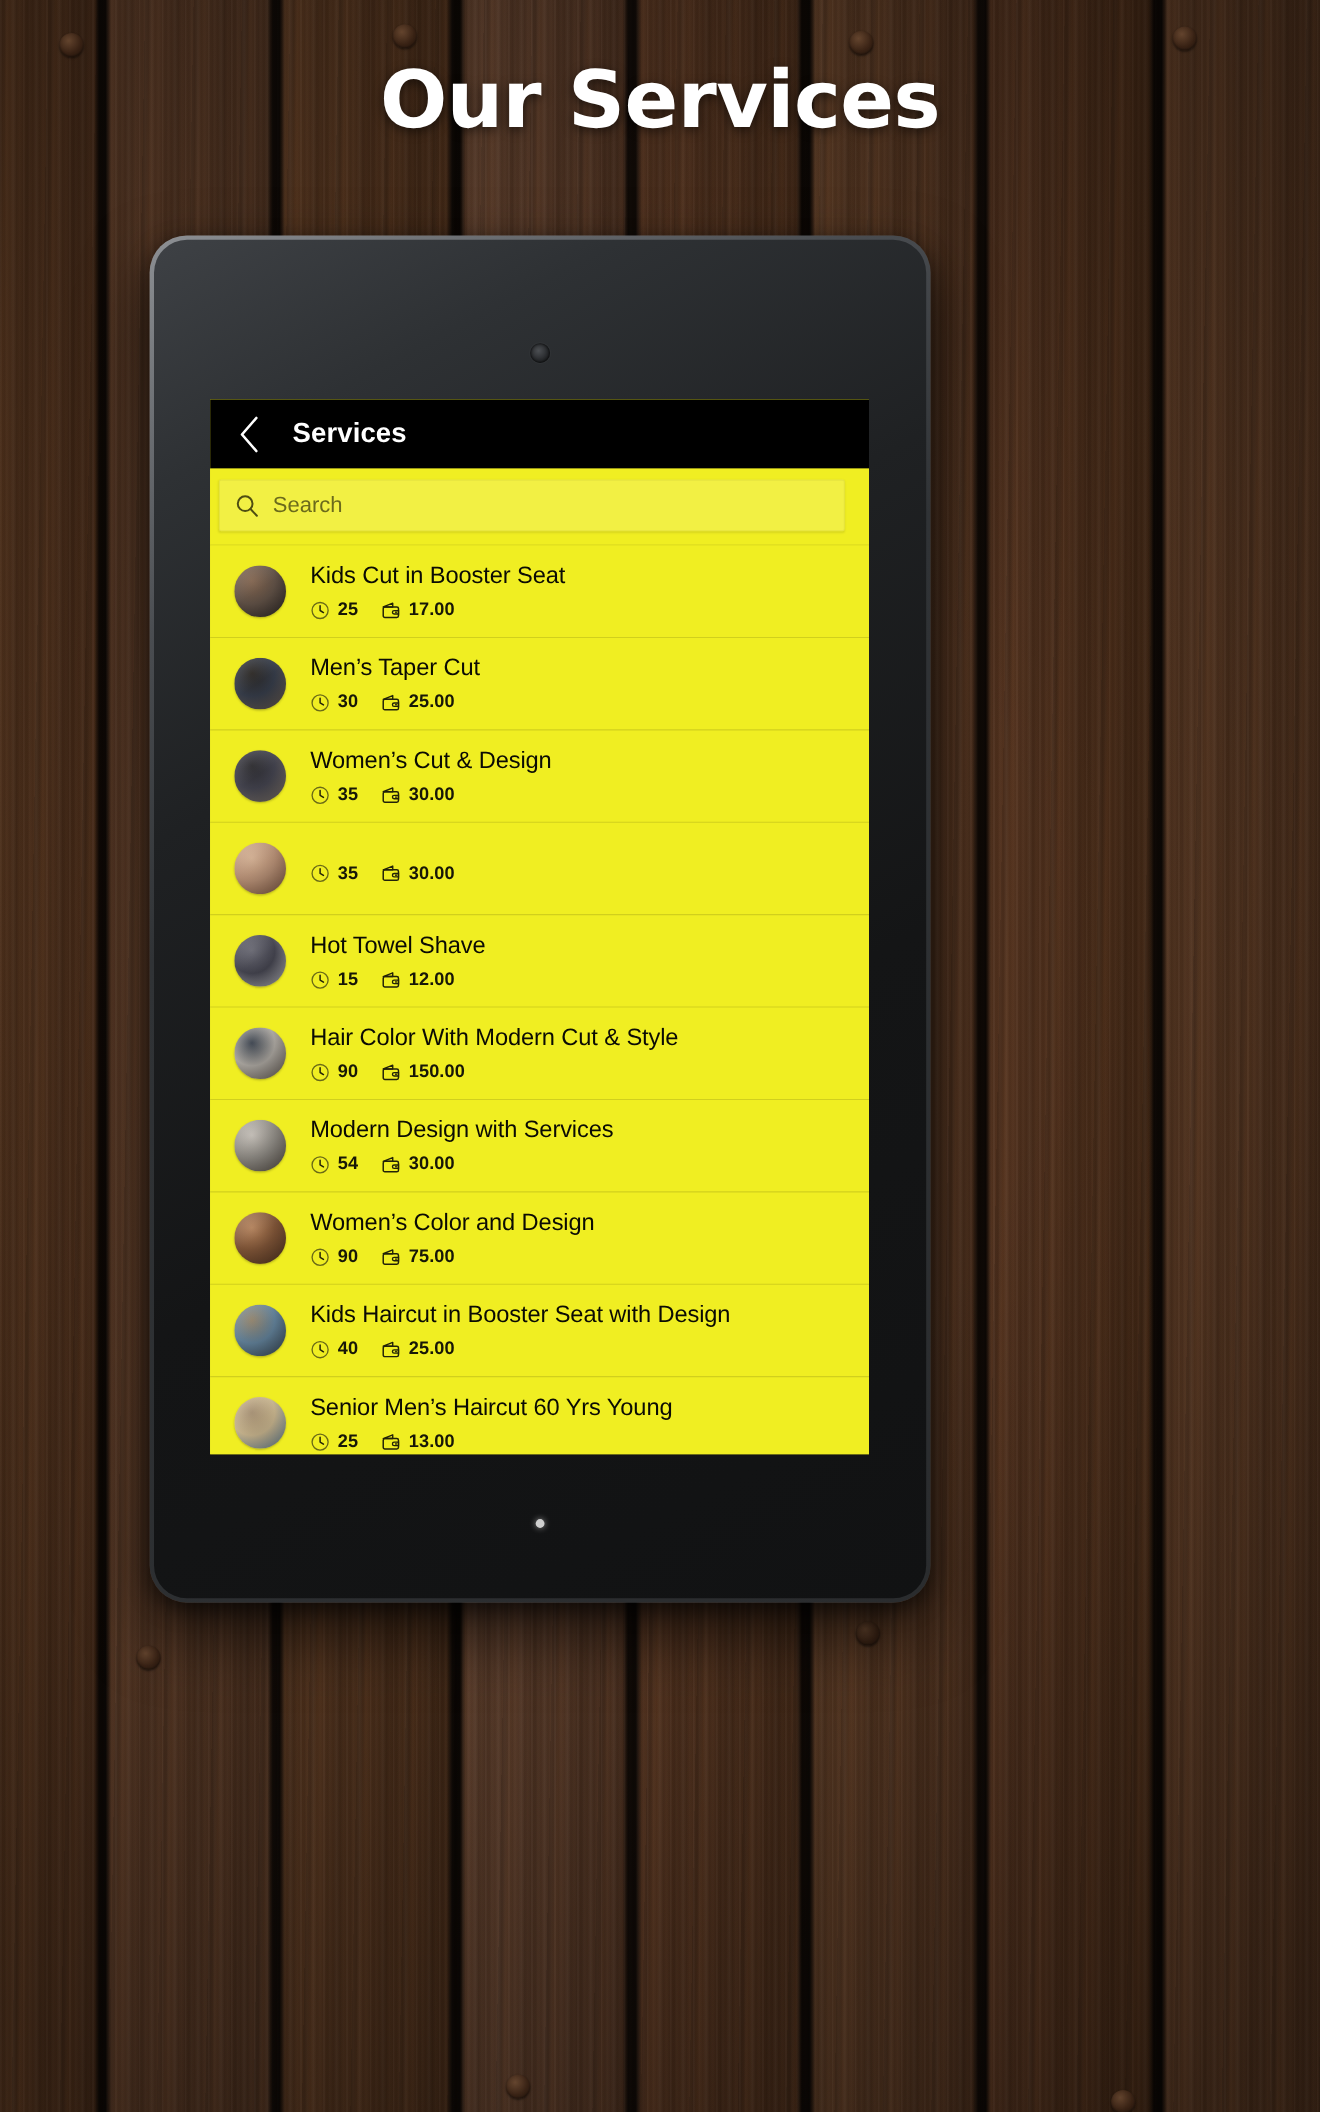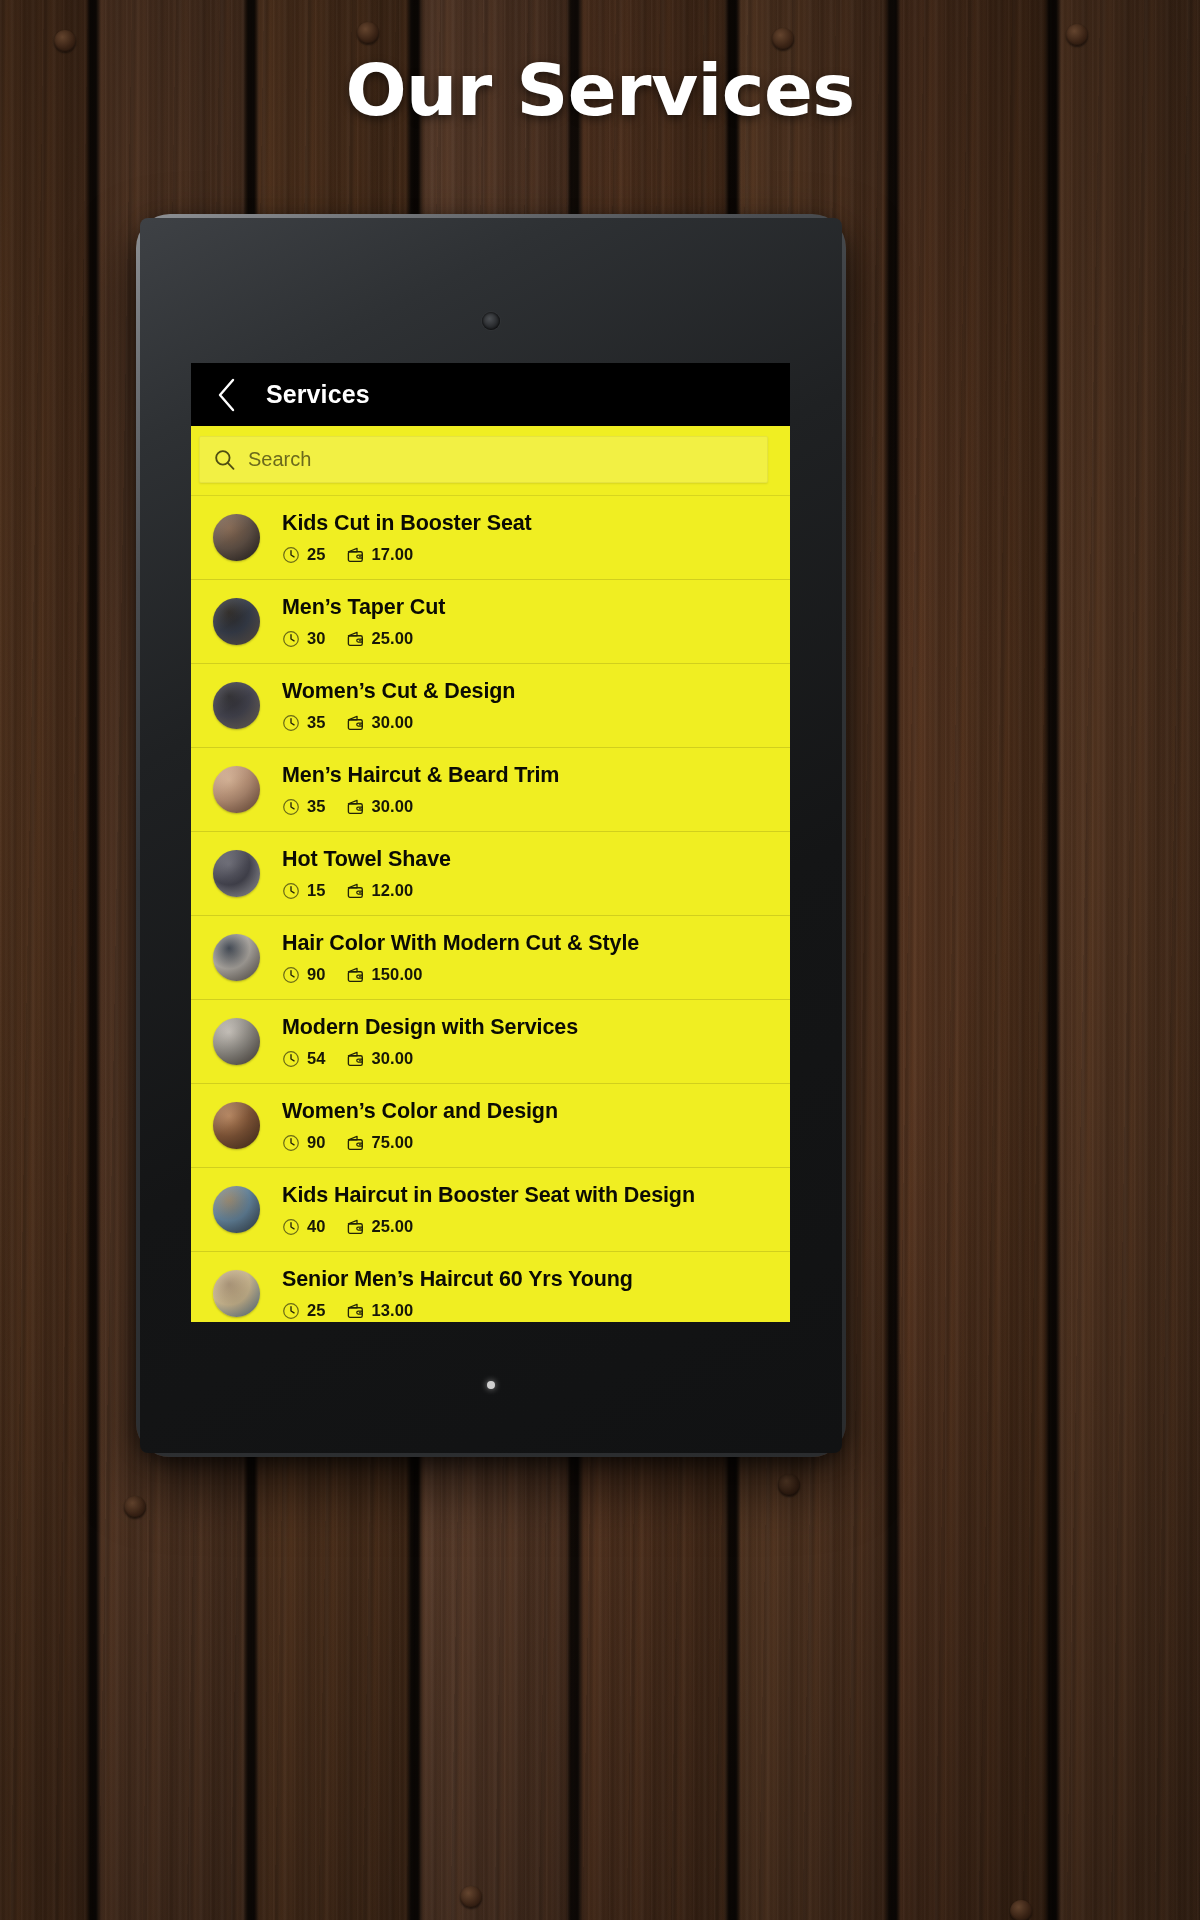--- a/index.html
+++ b/index.html
@@ -114,21 +114,21 @@
     height: 1243px;
     border-radius: 34px;
     background: linear-gradient(150deg, #8d9094 0%, #6d7074 10%, #4a4d51 22%, #303336 40%, #2a2c2e 100%);
     padding: 4px;
     box-shadow: 0 28px 60px rgba(0,0,0,0.62), 0 6px 18px rgba(0,0,0,0.5);
   }
   .tablet-body {
     position: relative;
     width: 100%;
     height: 100%;
-    border-radius: 8px;
+    border-radius: 30px;
     background: linear-gradient(152deg, #3e4145 0%, #2e3134 14%, #1f2123 34%, #141516 62%, #111213 100%);
     overflow: hidden;
   }
   .camera {
     position: absolute;
     top: 94px;
     left: 50%;
     margin-left: -9px;
     width: 18px; height: 18px;
     border-radius: 50%;
@@ -225,21 +225,21 @@
     position: relative;
     box-shadow: 0 1px 2px rgba(0,0,0,0.25);
   }
   .avatar i {
     position: absolute; inset: 0;
     display: block;
   }
   .row-main { flex: 1; min-width: 0; }
   .row-title {
     font-size: 21.5px;
-    font-weight: 700;
+    font-weight: 400;
     color: #0b0b04;
     line-height: 1.2;
     white-space: nowrap;
     letter-spacing: -0.1px;
   }
   .row-meta {
     display: flex;
     align-items: center;
     margin-top: 9px;
     gap: 0px;
@@ -401,21 +401,20 @@
                   </span>
                 </div>
               </div>
             </div>
             <div class="row">
               <div class="avatar">
                 <i style="background:radial-gradient(circle at 34% 30%, #e0b999 0%, #c49a7e 46%, #8a6048 100%)"></i>
                 <i style="background:linear-gradient(145deg, rgba(255,255,255,0.18) 0%, rgba(0,0,0,0.12) 48%, rgba(0,0,0,0.34) 100%)"></i>
               </div>
               <div class="row-main">
-                <div class="row-title">Men’s Haircut &amp; Beard Trim</div>
                 <div class="row-meta">
                   <span class="meta-item">
                     <span>
                       <svg width="18" height="18" viewBox="0 0 20 20" fill="none">
                         <circle cx="10" cy="10" r="8.1" stroke="#6a6a16" stroke-width="1.35"></circle>
                         <path d="M10 5.2 V10 L13.4 12.1" stroke="#222208" stroke-width="1.5" stroke-linecap="round" stroke-linejoin="round"></path>
                       </svg>
                     </span>
                     <span class="meta-text">35</span>
                   </span>

